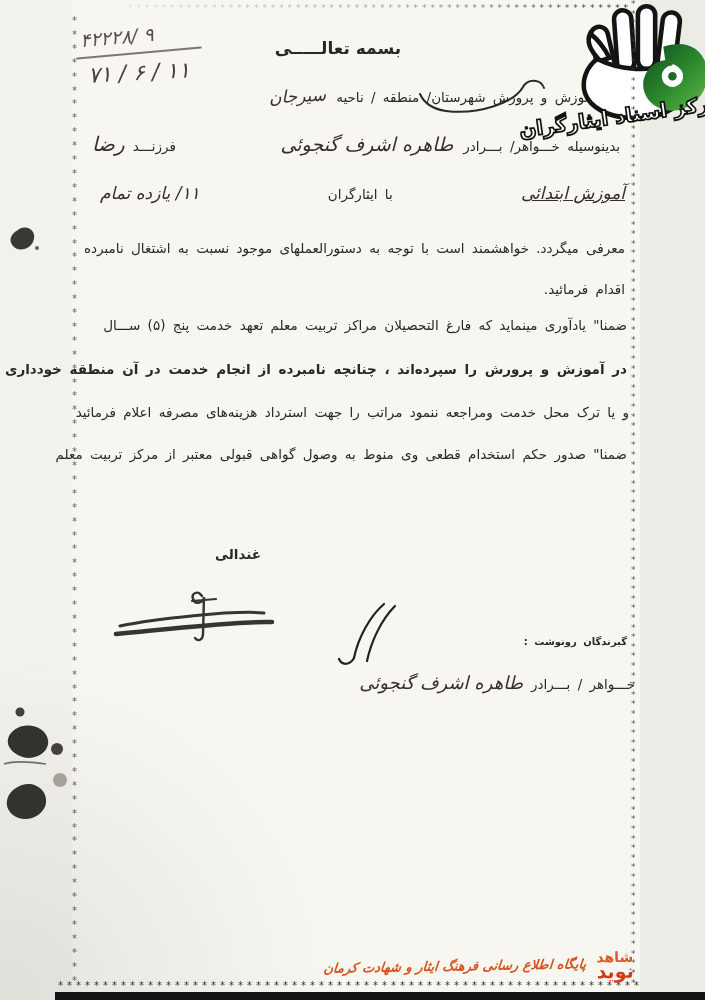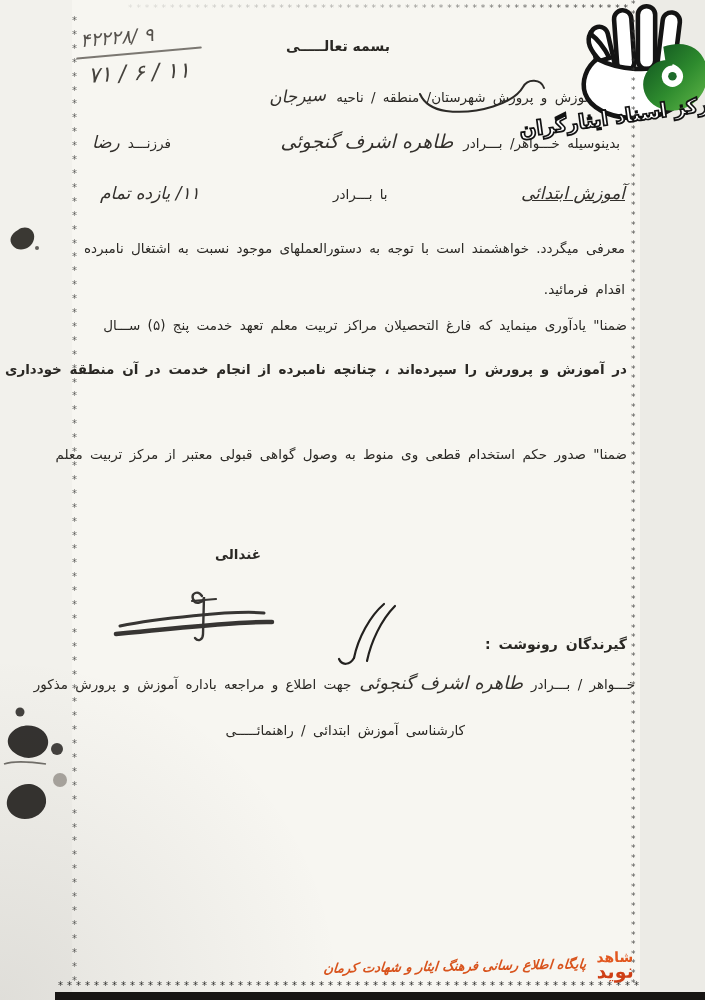--- a/index.html
+++ b/index.html
@@ -23,36 +23,36 @@
             mask-image:linear-gradient(to right, rgba(0,0,0,.12), rgba(0,0,0,.45) 55%, #000);}
   .brow-bottom{left:58px; top:980px; font-size:10px; letter-spacing:4px;}
   .bottom-bar{left:55px; top:992px; width:650px; height:8px; background:#171513; z-index:3;}
   
   .hw-num{left:80px; top:26px; font-size:19px; font-weight:300; color:#56524d;
           transform:rotate(-5deg); direction:ltr; letter-spacing:2px;}
   .hw-strike{left:76px; top:52px; width:126px; height:2px; background:#5b5751;
              transform:rotate(-5deg); border-radius:2px; opacity:.8;}
   .hw-date{left:88px; top:60px; font-size:22px; font-weight:300; color:#45423d;
            transform:rotate(-3deg); direction:ltr; letter-spacing:3px;}
-  .bismillah{left:268px; top:38px; width:140px; text-align:center; font-size:14px;
+  .bismillah{left:268px; top:38px; width:140px; text-align:center; font-size:17px;
              font-weight:bold; direction:rtl; color:#2a2824;}
   
   .logo-hand{left:578px; top:2px; width:132px; height:118px; z-index:5;}
   .logo-title{left:548px; top:102px; width:175px; font-size:20px; font-weight:bold;
       direction:rtl; color:#ffffff; transform:rotate(-8deg); z-index:5;
       -webkit-text-stroke:1.7px #121212; text-shadow:0 0 1px #000; white-space:nowrap;}
   
   .row{display:flex; direction:rtl; align-items:baseline;}
   .flex1{flex:1;}
   .line-to{left:215px; right:75px; top:86px; gap:10px;}
   .line-intro{left:92px; right:85px; top:132px;}
   .line-grad{left:100px; right:80px; top:186px; justify-content:space-between;}
   .sig-name{left:188px; top:546px; width:100px; text-align:center; font-weight:bold;}
   .sig-title{left:96px; top:569px; width:240px; text-align:center; white-space:nowrap;}
-  .cc-head{right:78px; top:636px; font-weight:bold; font-size:14px;}
+  .cc-head{right:78px; top:636px; font-weight:bold; font-size:10px;}
   .line-cc1{left:88px; right:70px; top:676px; gap:8px;}
   .cc2{right:240px; top:722px;}
   .wm-logo{left:584px; top:950px; width:62px; text-align:center; line-height:1; z-index:4;
            font-weight:bold; direction:rtl; transform:rotate(-1deg);}
   .wm-logo .t1{display:block; font-size:14px; color:#e2571f; letter-spacing:1px;}
   .wm-logo .t2{display:block; font-size:19px; color:#cf3f16; margin-top:-2px;}
   .wm-text{left:388px; top:958px; width:198px; font-size:13px; font-weight:bold; font-style:italic;
            direction:rtl; text-align:left; color:#d8531c; transform:skewX(-6deg) rotate(-1deg);
            white-space:nowrap; z-index:4;}
   svg{display:block; overflow:visible;}
@@ -278,33 +278,34 @@
     <svg width="132" height="46" viewBox="0 0 132 46">
       <path d="M126,12 C123,3 110,2 105,11 C96,27 60,39 28,35 C14,33 6,27 2,18" fill="none" stroke="#2c2a27" stroke-width="2" stroke-linecap="round"></path>
     </svg>
   </div>
 
   <div class="abs row line-intro">
     <span class="typed">بدینوسیله خـــواهر/ بـــرادر</span>
     <span class="hw" style="font-size:19px; margin:-7px 10px 0 0;">طاهره اشرف گنجوئی</span>
     <span class="flex1"></span>
     <span class="typed">فرزنـــد</span>
-    <span class="hw" style="font-size:17px; margin-right:8px;">رضا</span>
+    <span class="hw" style="font-size:20px; margin-right:8px;">رضا</span>
   </div>
 
   <div class="abs row line-grad">
     <span class="hw" style="font-size:17px; margin-top:-4px;text-decoration:underline;">آموزش ابتدائی</span>
-    <span class="typed">با بـــرادر</span>
+    <span class="typed">با ایثارگران</span>
     <span class="hw" style="font-size:17px; margin-top:-4px;">۱۱/ یازده تمام</span>
   </div>
 
   <div class="abs typed" style="right:80px; top:240px;">معرفی میگردد. خواهشمند است با توجه به دستورالعملهای موجود نسبت به اشتغال نامبرده</div>
   <div class="abs typed" style="right:80px; top:281px;">اقدام فرمائید.</div>
   <div class="abs typed" style="right:78px; top:317px;">ضمنا" یادآوری مینماید که فارغ التحصیلان مراکز تربیت معلم تعهد خدمت پنج (۵) ســـال</div>
   <div class="abs typed" style="right:78px; top:361px;font-weight:bold;">در آموزش و پرورش را سپرده‌اند ، چنانچه نامبرده از انجام خدمت در آن منطقه خودداری</div>
+  <div class="abs typed" style="right:76px; top:404px;">و یا  ترک محل خدمت ومراجعه ننمود مراتب را جهت استرداد هزینه‌های مصرفه اعلام فرمائید</div>
   <div class="abs typed" style="right:78px; top:446px;">ضمنا" صدور حکم استخدام قطعی وی منوط به  وصول گواهی قبولی معتبر از مرکز تربیت معلم</div>
 
   <div class="abs typed sig-name">غندالی</div>
   <div class="abs" style="left:112px; top:588px;">
     <svg width="172" height="56" viewBox="0 0 172 56">
       <g fill="none" stroke="#1d1b19" stroke-linecap="round" opacity="0.88">
         <path d="M8,38 C42,31 122,22 152,25" stroke-width="3"></path>
         <path d="M4,46 C52,41 132,33 160,34" stroke-width="4.5"></path>
         <path d="M90,8 C86,2 79,5 81,11 C83,17 92,15 92,9 L91,46 C91,52 86,54 83,50" stroke-width="2.4"></path>
         <path d="M80,13 L104,11" stroke-width="2.2"></path>
@@ -318,23 +319,21 @@
       <g fill="none" stroke="#23211f" stroke-width="2.2" stroke-linecap="round">
         <path d="M52,6 C38,18 26,40 22,60"></path>
         <path d="M63,8 C49,22 39,44 35,63"></path>
         <path d="M22,60 C18,67 10,68 7,61"></path>
       </g>
     </svg>
   </div>
   <div class="abs row line-cc1">
     <span class="typed">خـــواهر / بـــرادر</span>
     <span class="hw" style="font-size:18px; margin-top:-8px;">طاهره اشرف گنجوئی</span>
-    <span class="typed">جهت اطلاع و مراجعه باداره آموزش و پرورش مذکور</span>
-  </div>
-  <div class="abs typed cc2">کارشناسی آموزش ابتدائی  / راهنمائـــــی</div>
+  </div>
 
   <div class="abs" style="left:4px; top:222px;">
     <svg width="42" height="42" viewBox="0 0 42 42">
       <path d="M14,8 C22,2 32,8 30,17 C28,27 15,31 9,24 C4,18 7,12 14,8 Z" fill="#26231f" opacity="0.9"></path>
       <circle cx="33" cy="26" r="2" fill="#26231f" opacity="0.7"></circle>
     </svg>
   </div>
   <div class="abs" style="left:2px; top:700px;">
     <svg width="78" height="128" viewBox="0 0 78 128">
       <circle cx="18" cy="12" r="4.5" fill="#242220" opacity="0.85"></circle>

